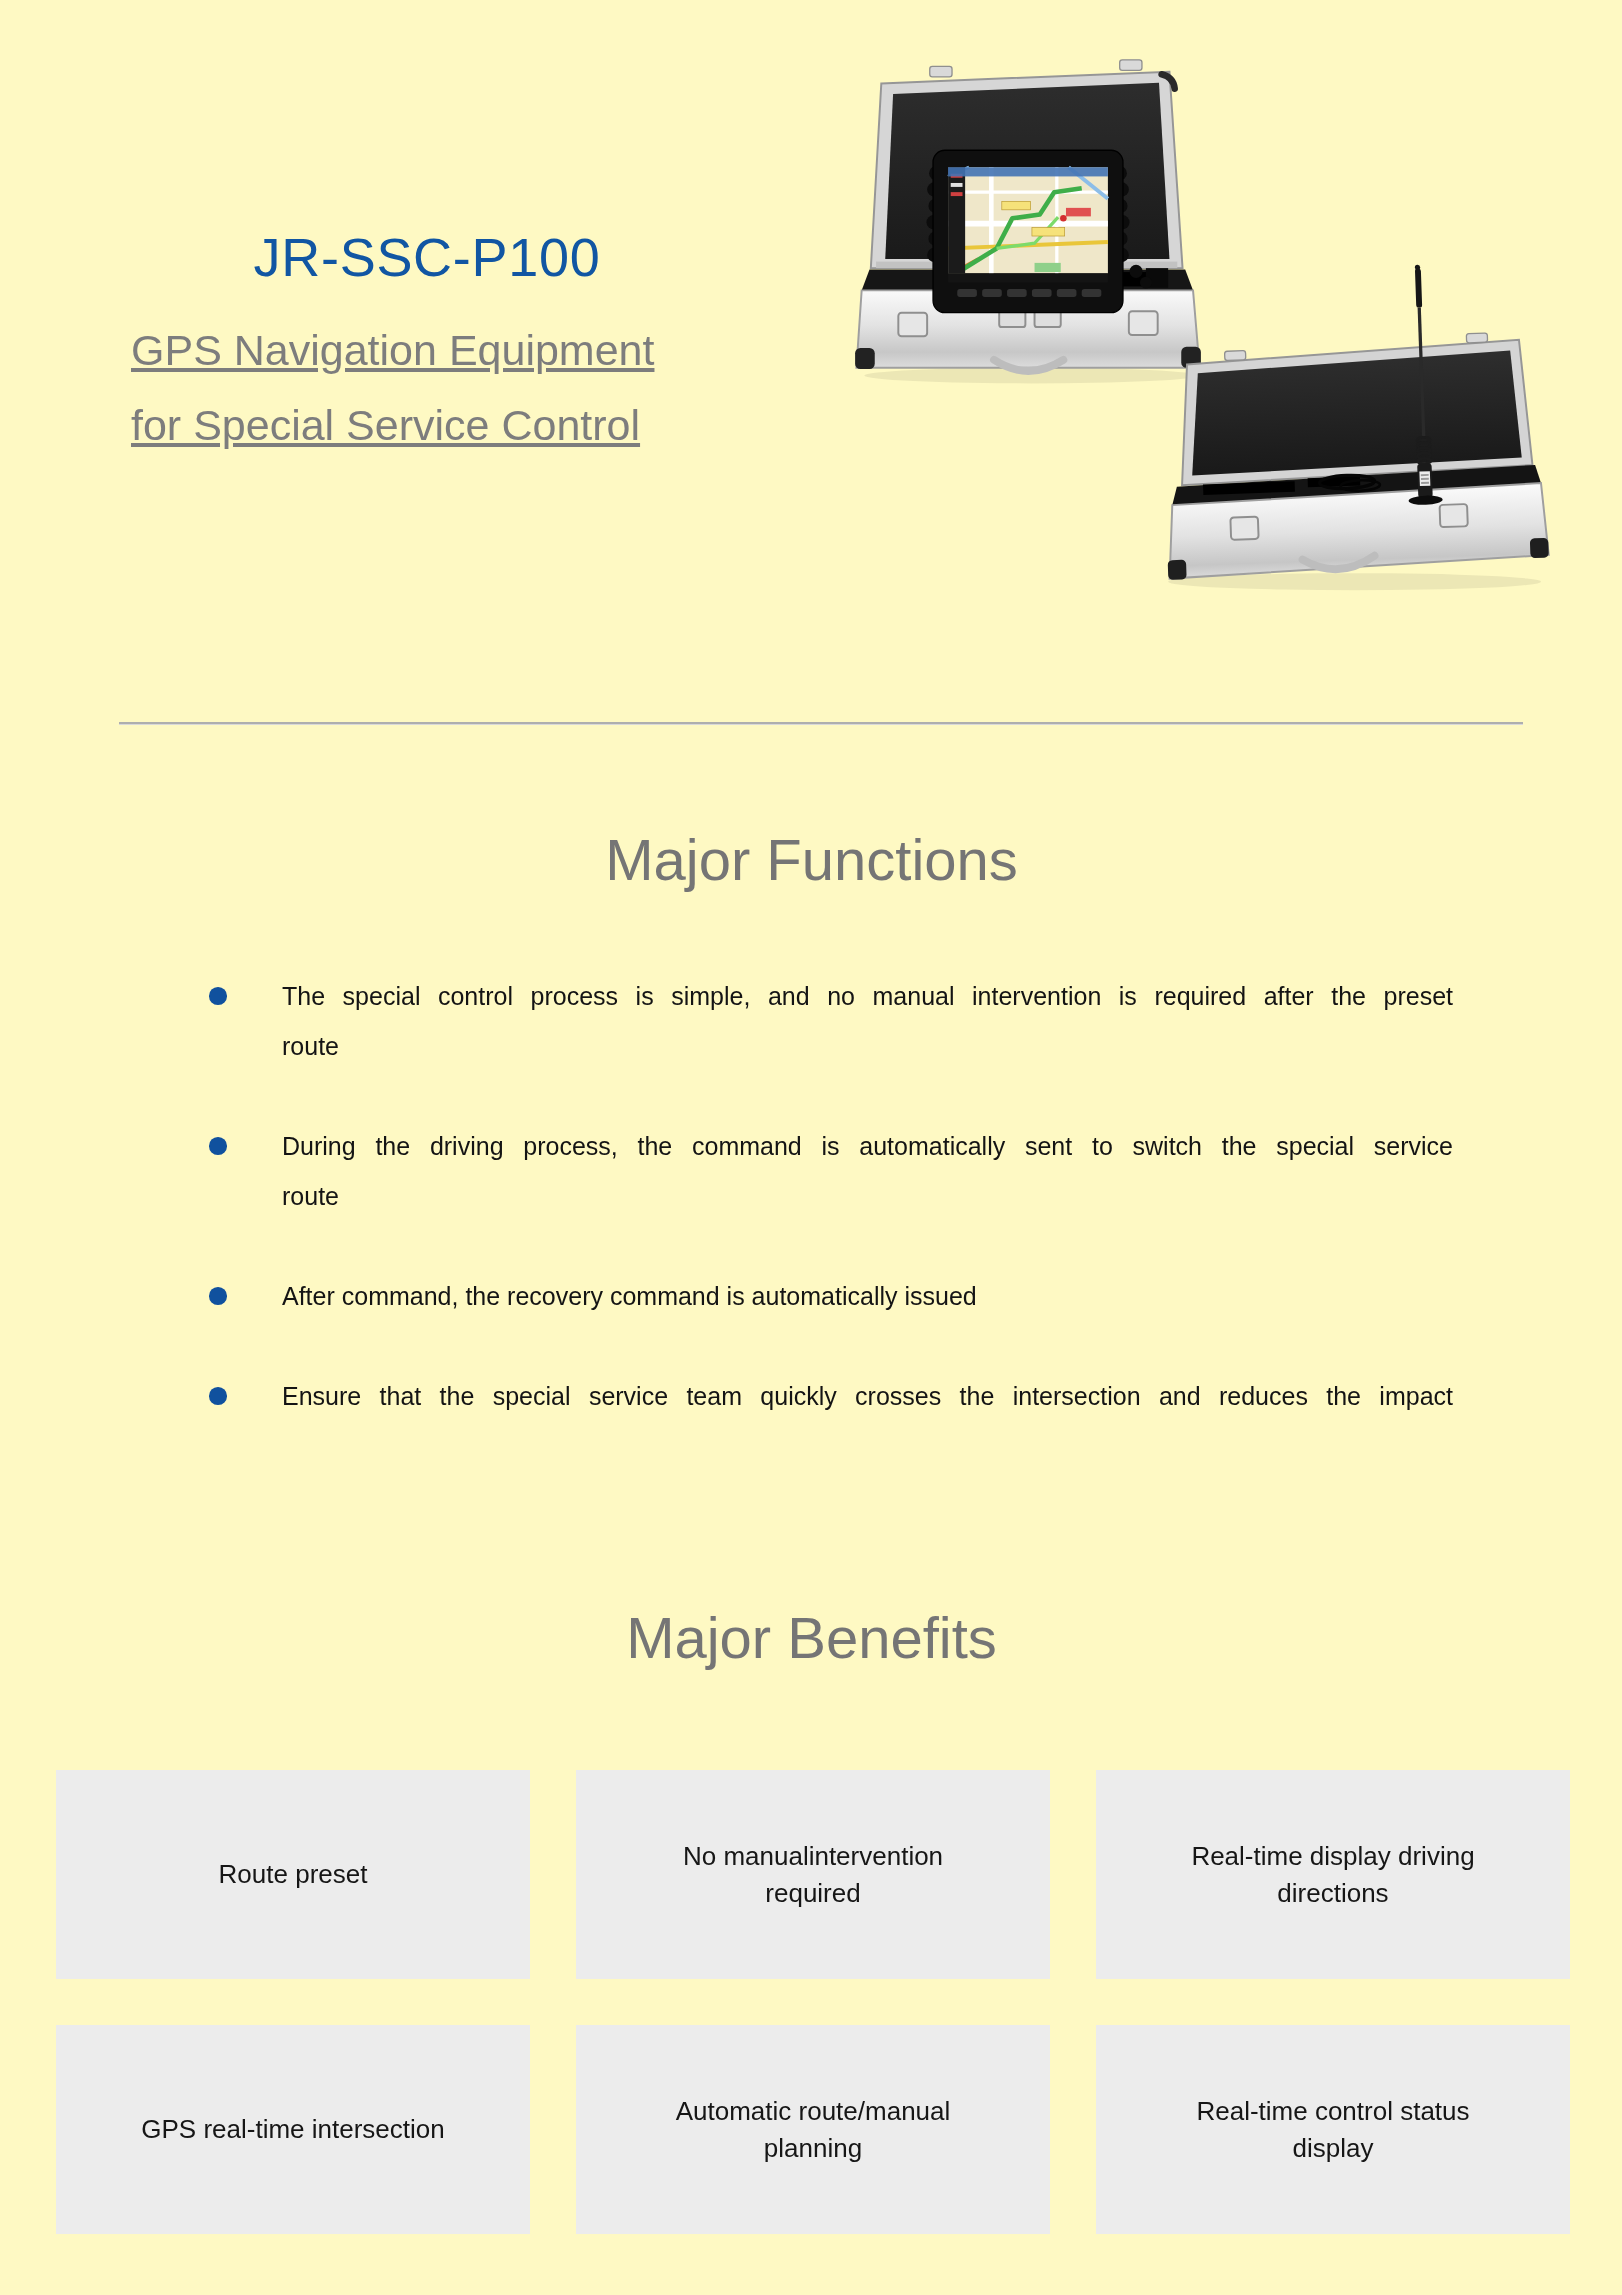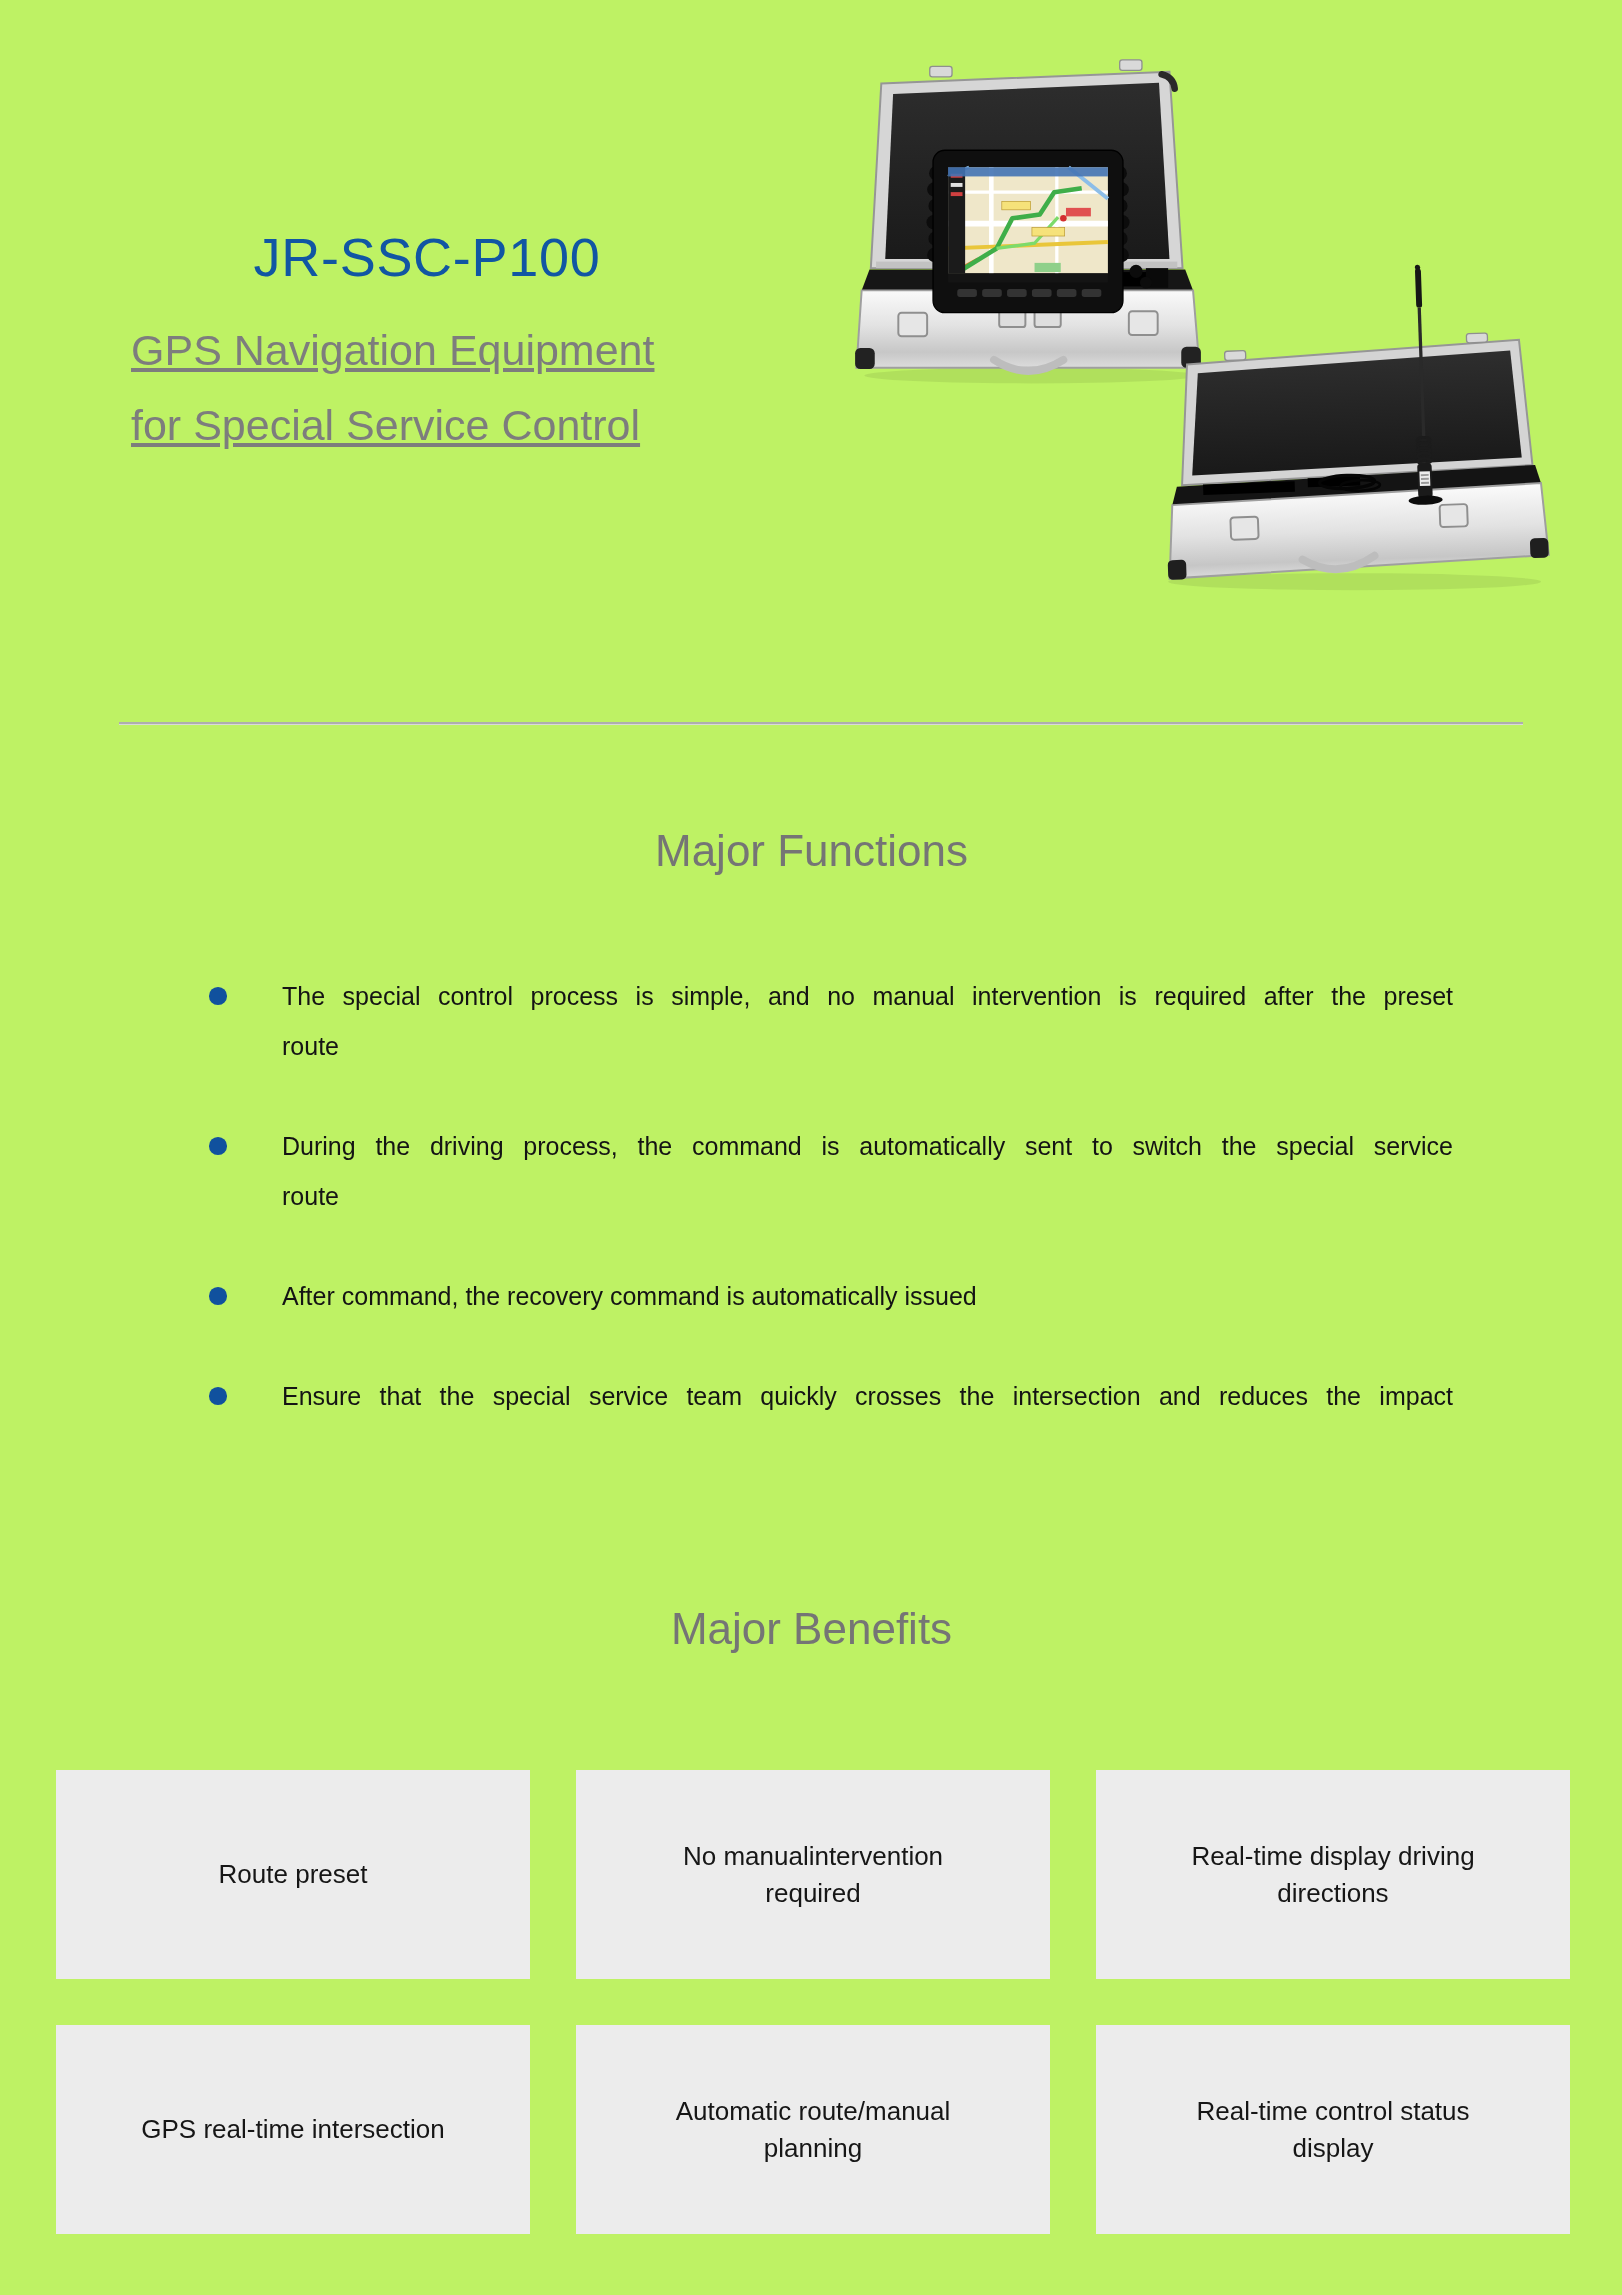--- a/index.html
+++ b/index.html
@@ -1,21 +1,21 @@
 <!DOCTYPE html>
 <html style="font-size:10.5px"><head>
 <meta charset="utf-8">
 <title>JR-SSC-P100</title>
 <style>
   html, body { margin: 0; padding: 0; background: #ffffff; }
   .page {
     position: relative;
     width: 1623px;
     height: 2295px;
-    background: #bef264;
+    background: #fef9c3;
     overflow: hidden;
     font-family: "Liberation Sans", "DejaVu Sans", sans-serif;
     color: #111111;
   }
   
   .model-title {
     position: absolute;
     left: 131px; top: 226px; width: 592px;
     text-align: center;
     font-size: 54px;
@@ -42,21 +42,21 @@
     position: absolute;
     left: 119px; top: 722px; width: 1404px; height: 2px;
     background: #aeaeae;
     border-bottom: 0.7px solid #d9d9d9;
   }
   
   .section-heading {
     position: absolute;
     left: 0; width: 1623px;
     text-align: center;
-    font-size: 44px;
+    font-size: 58px;
     font-weight: 400;
     color: #757575;
     white-space: nowrap;
   }
   .h-functions { top: 826px; }
   .h-benefits  { top: 1604px; }
   
   .fn-list {
     position: absolute;
     left: 209px; top: 971px; width: 1247px;

